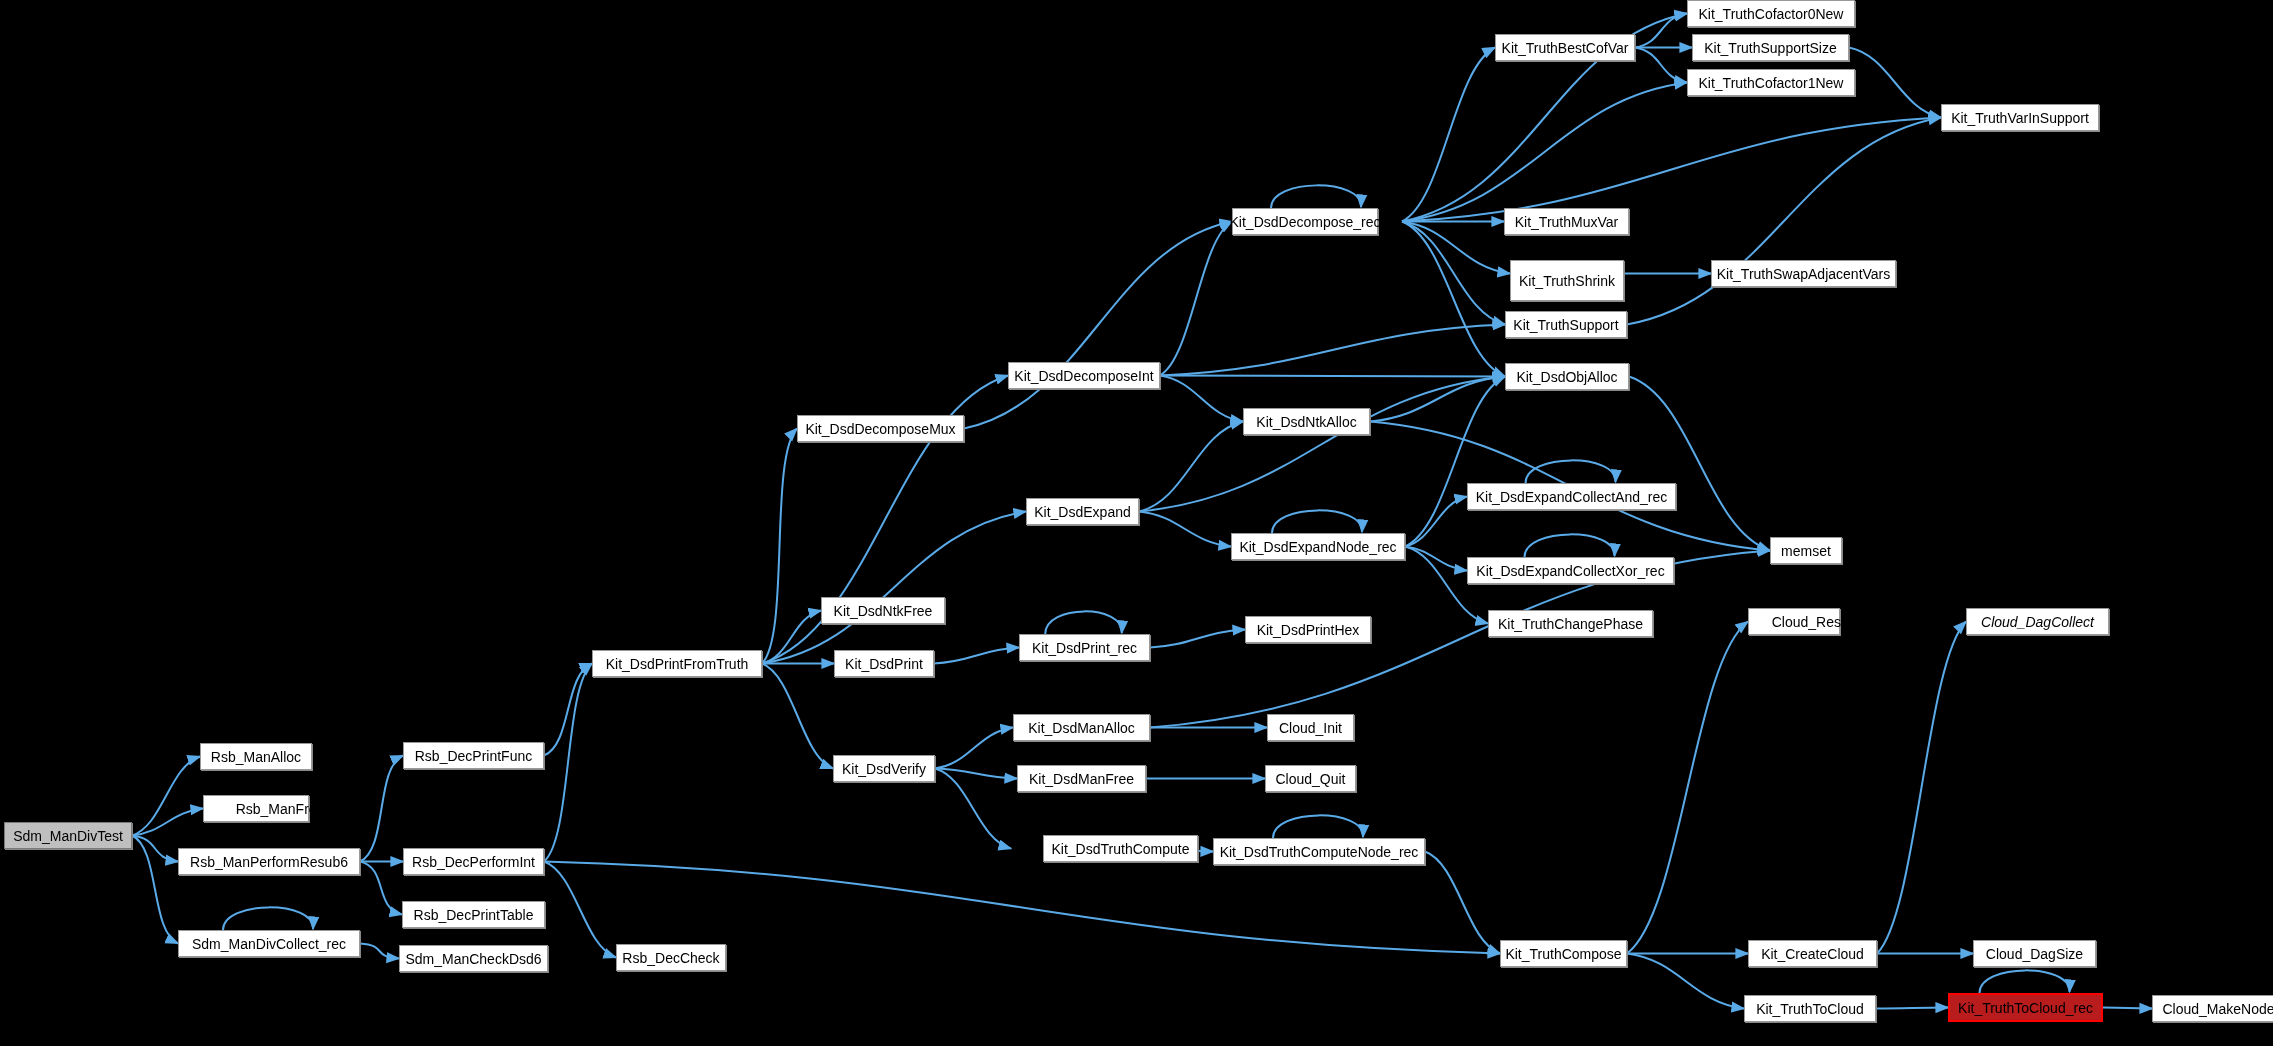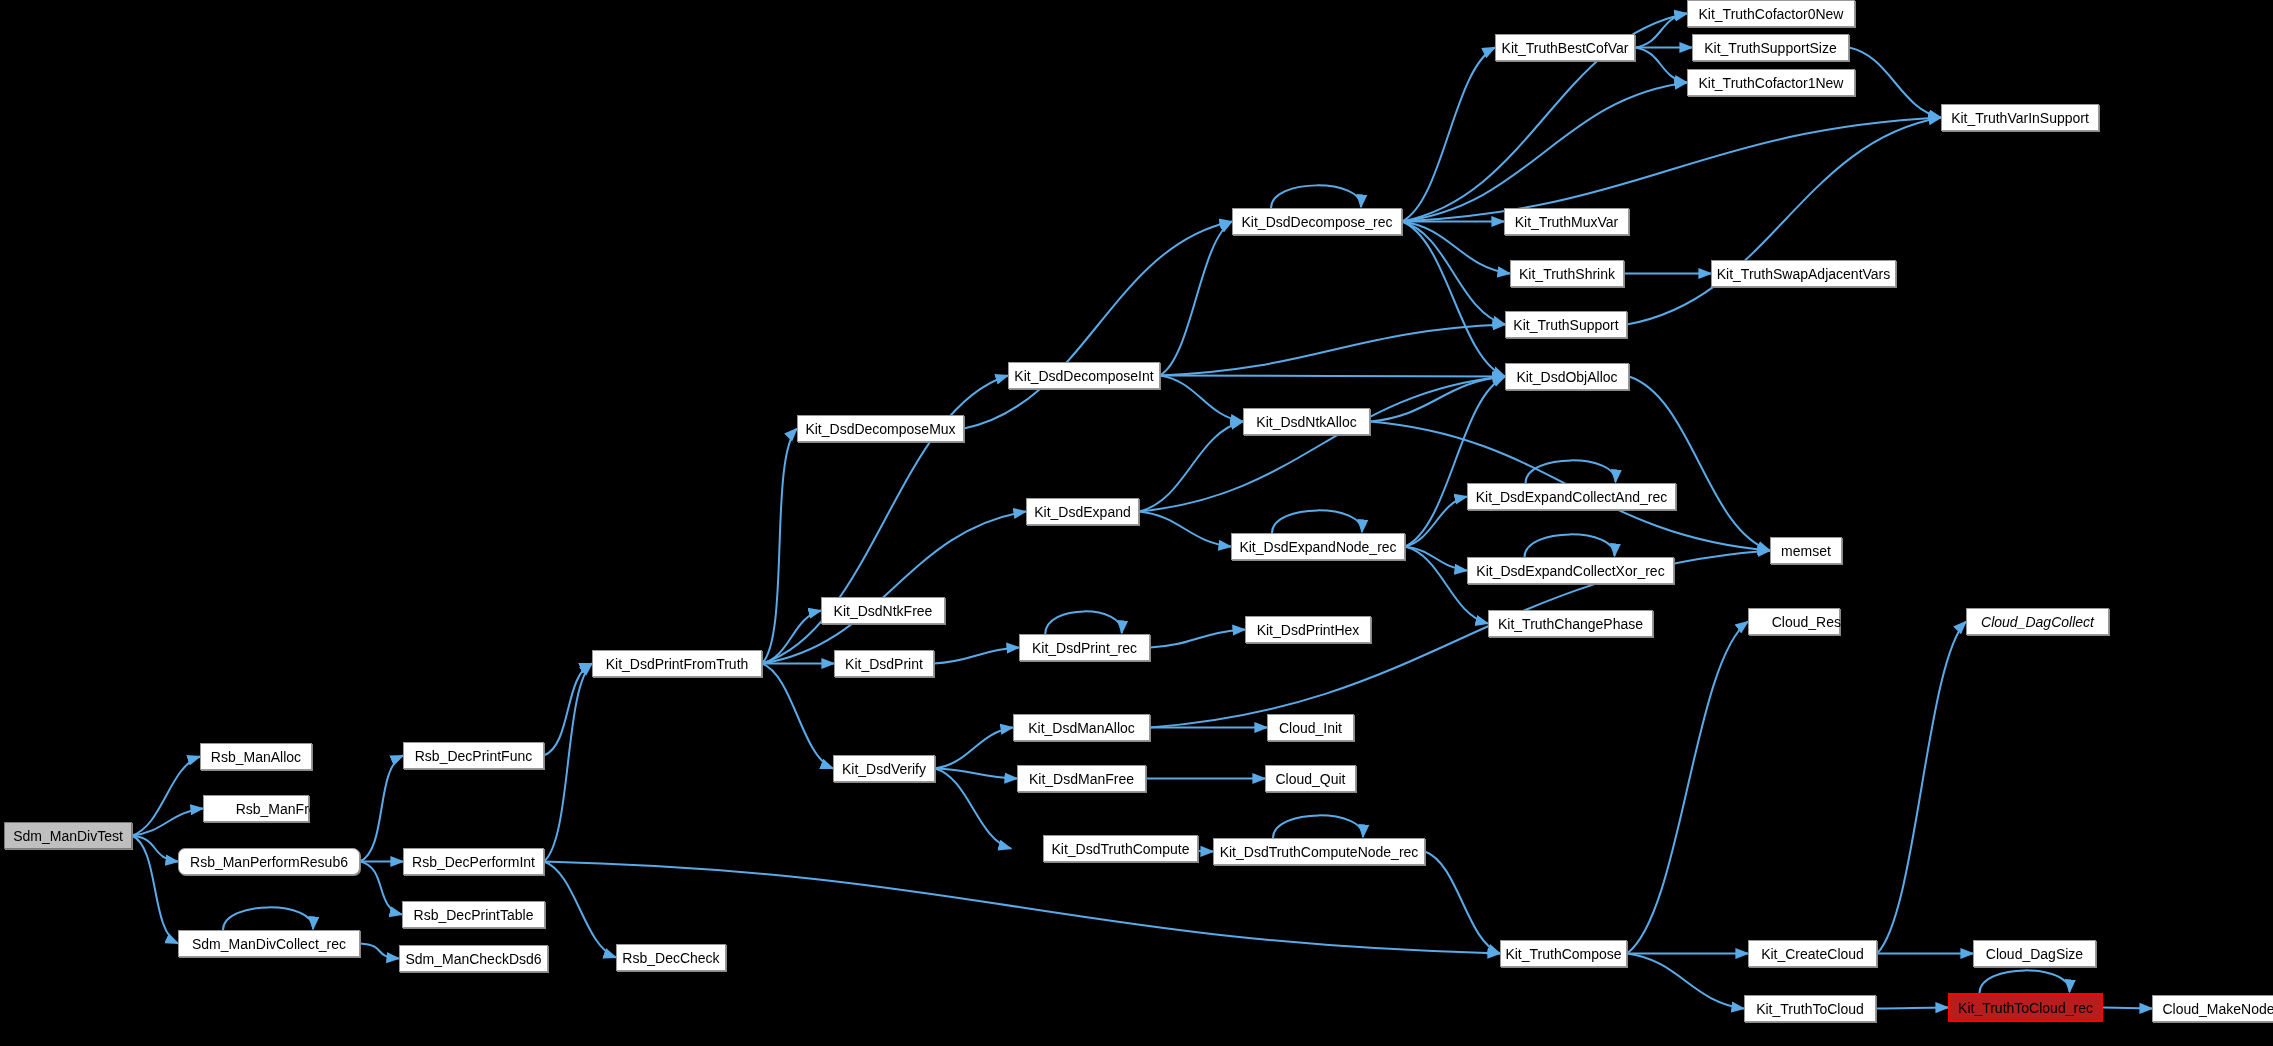--- a/index.html
+++ b/index.html
@@ -149,21 +149,21 @@
   <div id="node-layer">
       <div class="gnode root" style="left: 4px; top: 822px; width: 128px; height: 27px;">
         <span class="label">Sdm_ManDivTest</span>
       </div>
       <div class="gnode" style="left: 200px; top: 743px; width: 112px; height: 27px;">
         <span class="label">Rsb_ManAlloc</span>
       </div>
       <div class="gnode" style="left: 203px; top: 795px; width: 106px; height: 27px; padding-left: 48px;">
         <span class="label">Rsb_ManFree</span>
       </div>
-      <div class="gnode" style="left: 178px; top: 848px; width: 182px; height: 27px; border-radius: 7px;">
+      <div class="gnode" style="left: 178px; top: 848px; width: 182px; height: 27px;">
         <span class="label">Rsb_ManPerformResub6</span>
       </div>
       <div class="gnode" style="left: 178px; top: 930px; width: 182px; height: 27px;">
         <span class="label">Sdm_ManDivCollect_rec</span>
       </div>
       <div class="gnode" style="left: 399px; top: 945px; width: 149px; height: 27px;">
         <span class="label">Sdm_ManCheckDsd6</span>
       </div>
       <div class="gnode" style="left: 403px; top: 742px; width: 141px; height: 27px;">
         <span class="label">Rsb_DecPrintFunc</span>
@@ -212,21 +212,21 @@
       </div>
       <div class="gnode" style="left: 1213px; top: 838px; width: 212px; height: 27px;">
         <span class="label">Kit_DsdTruthComputeNode_rec</span>
       </div>
       <div class="gnode" style="left: 797px; top: 415px; width: 167px; height: 27px;">
         <span class="label">Kit_DsdDecomposeMux</span>
       </div>
       <div class="gnode" style="left: 1008px; top: 362px; width: 152px; height: 27px;">
         <span class="label">Kit_DsdDecomposeInt</span>
       </div>
-      <div class="gnode" style="left: 1232px; top: 208px; width: 170px; height: 27px;">
+      <div class="gnode" style="left: 1232px; top: 208px; width: 146px; height: 27px;">
         <span class="label">Kit_DsdDecompose_rec</span>
       </div>
       <div class="gnode" style="left: 1243px; top: 408px; width: 127px; height: 27px;">
         <span class="label">Kit_DsdNtkAlloc</span>
       </div>
       <div class="gnode" style="left: 1026px; top: 498px; width: 113px; height: 27px;">
         <span class="label">Kit_DsdExpand</span>
       </div>
       <div class="gnode" style="left: 1231px; top: 533px; width: 174px; height: 27px;">
         <span class="label">Kit_DsdExpandNode_rec</span>
@@ -239,21 +239,21 @@
       </div>
       <div class="gnode" style="left: 1488px; top: 610px; width: 165px; height: 27px;">
         <span class="label">Kit_TruthChangePhase</span>
       </div>
       <div class="gnode" style="left: 1770px; top: 537px; width: 72px; height: 27px;">
         <span class="label">memset</span>
       </div>
       <div class="gnode" style="left: 1504px; top: 208px; width: 125px; height: 27px;">
         <span class="label">Kit_TruthMuxVar</span>
       </div>
-      <div class="gnode" style="left: 1510px; top: 260px; width: 114px; height: 27px;">
+      <div class="gnode" style="left: 1510px; top: 260px; width: 114px; height: 41px;">
         <span class="label">Kit_TruthShrink</span>
       </div>
       <div class="gnode" style="left: 1711px; top: 260px; width: 185px; height: 27px;">
         <span class="label">Kit_TruthSwapAdjacentVars</span>
       </div>
       <div class="gnode" style="left: 1505px; top: 311px; width: 122px; height: 27px;">
         <span class="label">Kit_TruthSupport</span>
       </div>
       <div class="gnode" style="left: 1505px; top: 363px; width: 124px; height: 27px;">
         <span class="label">Kit_DsdObjAlloc</span>

